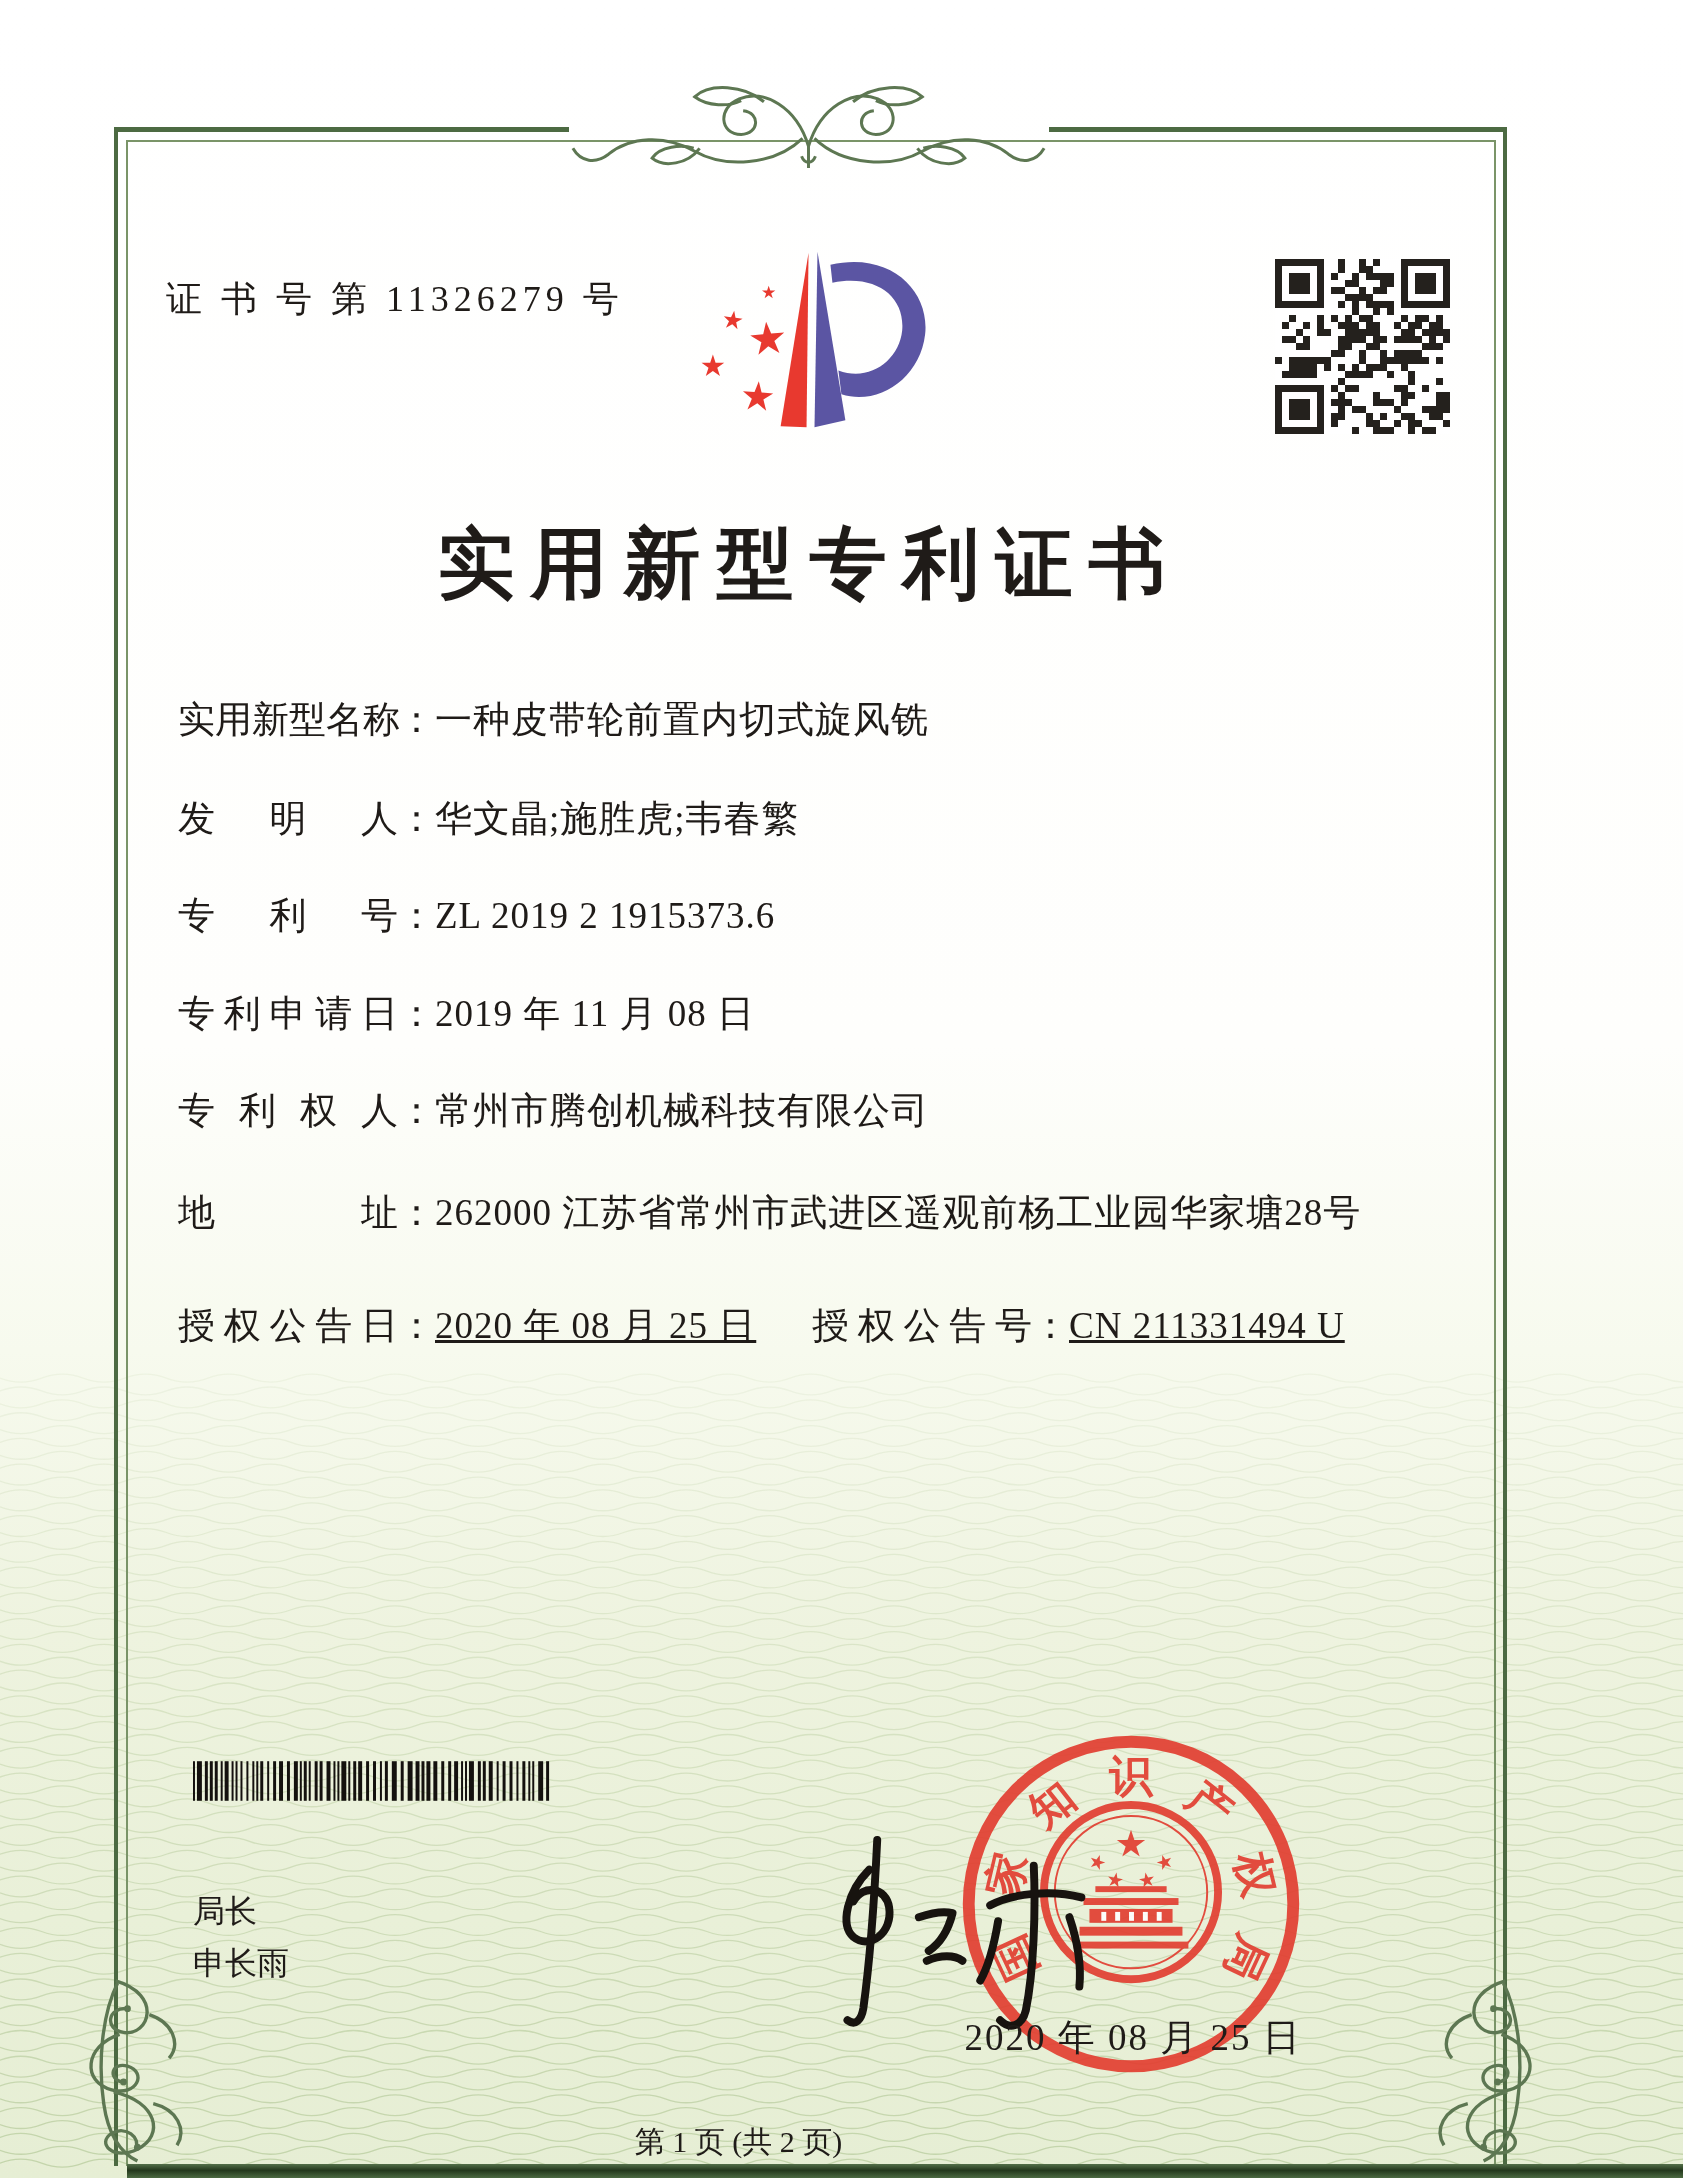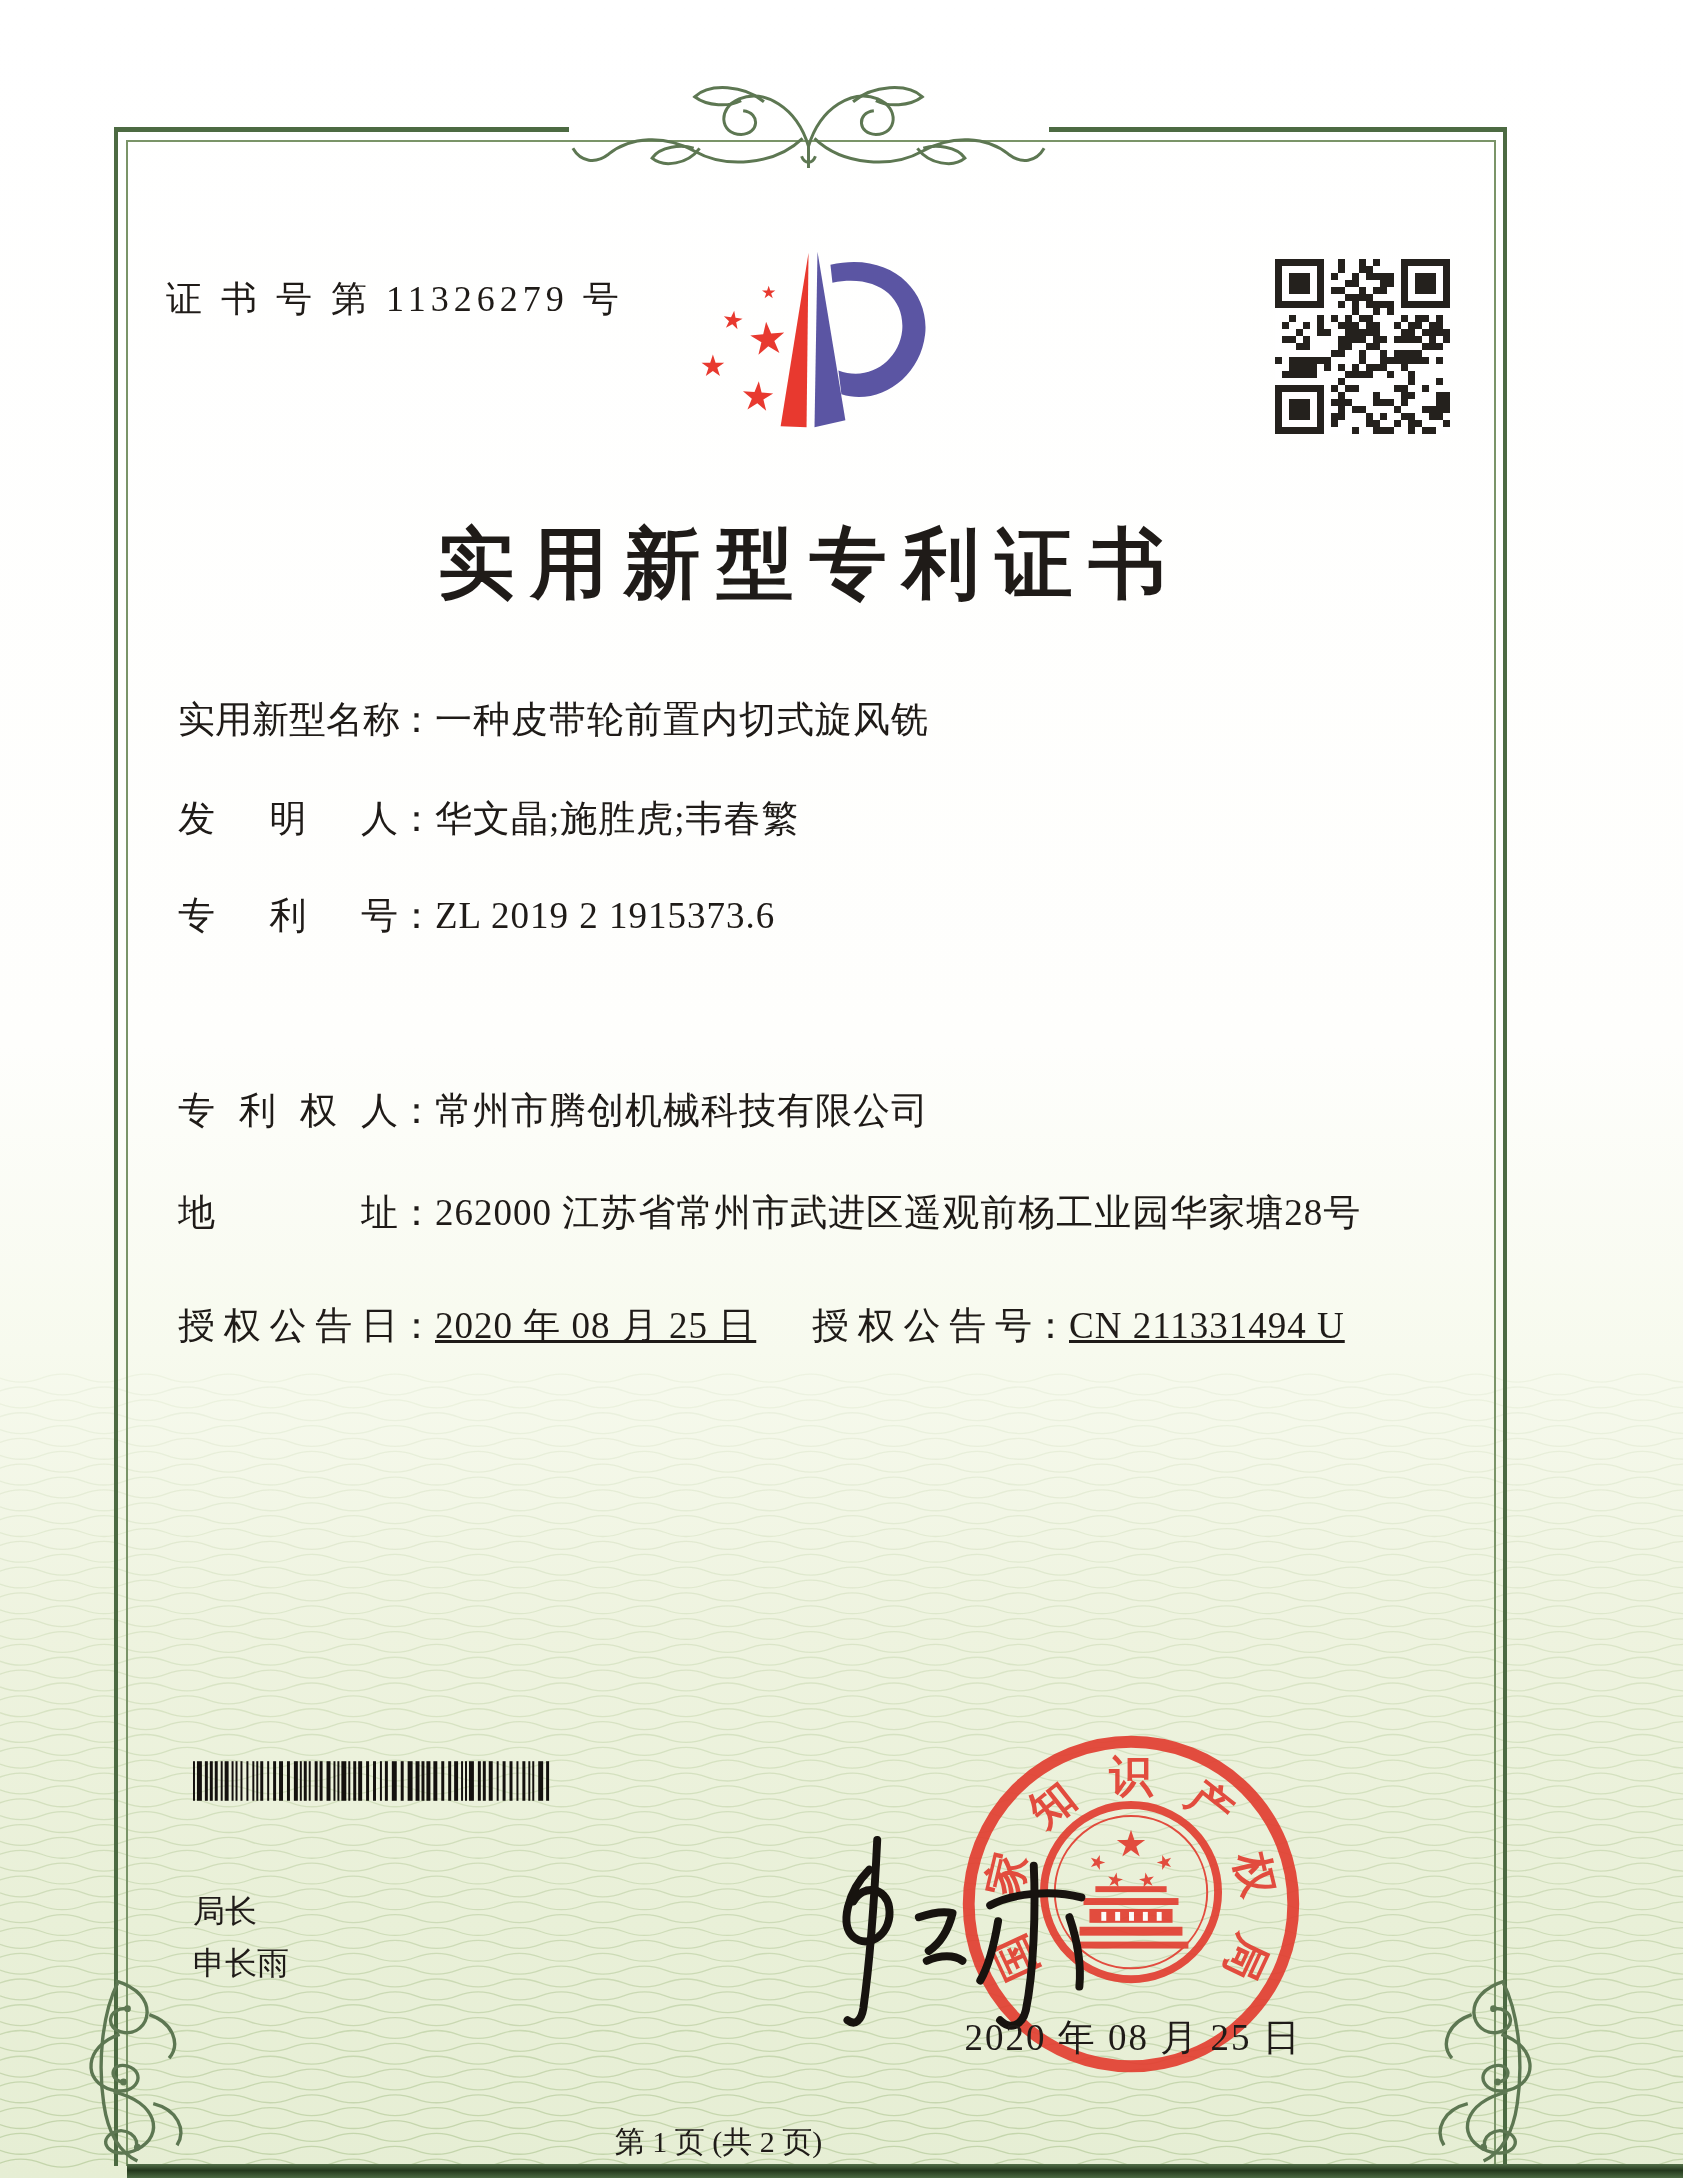--- a/index.html
+++ b/index.html
@@ -25,21 +25,21 @@
   .gpair{position:absolute;top:16px;white-space:nowrap;text-decoration:underline;}
   
   #paras{left:183px;top:1361px;width:1287px;z-index:3;}
   #paras p{margin:0 0 6px 0;font-size:34px;line-height:1.86;text-align:justify;text-indent:2em;}
   
   #barcode{left:193px;top:1761px;width:364px;height:40px;z-index:3;}
   #director{left:193px;top:1886px;font-size:32px;line-height:1.62;z-index:3;}
   #signature{left:792px;top:1822px;width:327px;height:228px;z-index:5;}
   #seal{left:943px;top:1716px;width:376px;height:376px;z-index:4;}
   #seal-date{left:945px;top:2013px;width:376px;text-align:center;font-size:37px;z-index:5;letter-spacing:2px;}
-  #page-footer{left:570px;top:2122px;width:297px;text-align:center;font-size:30px;z-index:3;}
+  #page-footer{left:590px;top:2122px;width:297px;text-align:center;font-size:30px;z-index:3;}
   #bottom-band{left:127px;right:0;bottom:0;height:14px;z-index:3;
     background:linear-gradient(180deg,#53704a 0%,#24381d 45%,#4c6a42 100%);}
   svg{display:block;}
   .deco{z-index:2;}
 </style>
 </head>
 <body>
 
 <div id="page">
 
@@ -188,20 +188,23 @@
 
   <div class="field-row" style="top:695px;">
     <span class="flabel">实用新型名称</span><span class="fcolon">：</span><span class="fvalue">一种皮带轮前置内切式旋风铣</span>
   </div>
   <div class="field-row" style="top:794px;">
     <span class="flabel">发明人</span><span class="fcolon">：</span><span class="fvalue">华文晶;施胜虎;韦春繁</span>
   </div>
   <div class="field-row" style="top:891px;">
     <span class="flabel">专利号</span><span class="fcolon">：</span><span class="fvalue">ZL 2019 2 1915373.6</span>
   </div>
+  <div class="field-row" style="top:989px;">
+    <span class="flabel">专利申请日</span><span class="fcolon">：</span><span class="fvalue">2019 年 11 月 08 日</span>
+  </div>
   <div class="field-row" style="top:1086px;">
     <span class="flabel">专利权人</span><span class="fcolon">：</span><span class="fvalue">常州市腾创机械科技有限公司</span>
   </div>
   <div class="field-row" style="top:1188px;">
     <span class="flabel">地址</span><span class="fcolon">：</span><span class="fvalue">262000 江苏省常州市武进区遥观前杨工业园华家塘28号</span>
   </div>
   <div class="field-row" style="top:1285px;width:1327px;">
     <span class="gpair" style="left:0;">
       <span class="flabel">授权公告日</span><span class="fcolon">：</span><span class="fvalue">2020 年 08 月 25 日</span>
     </span>

